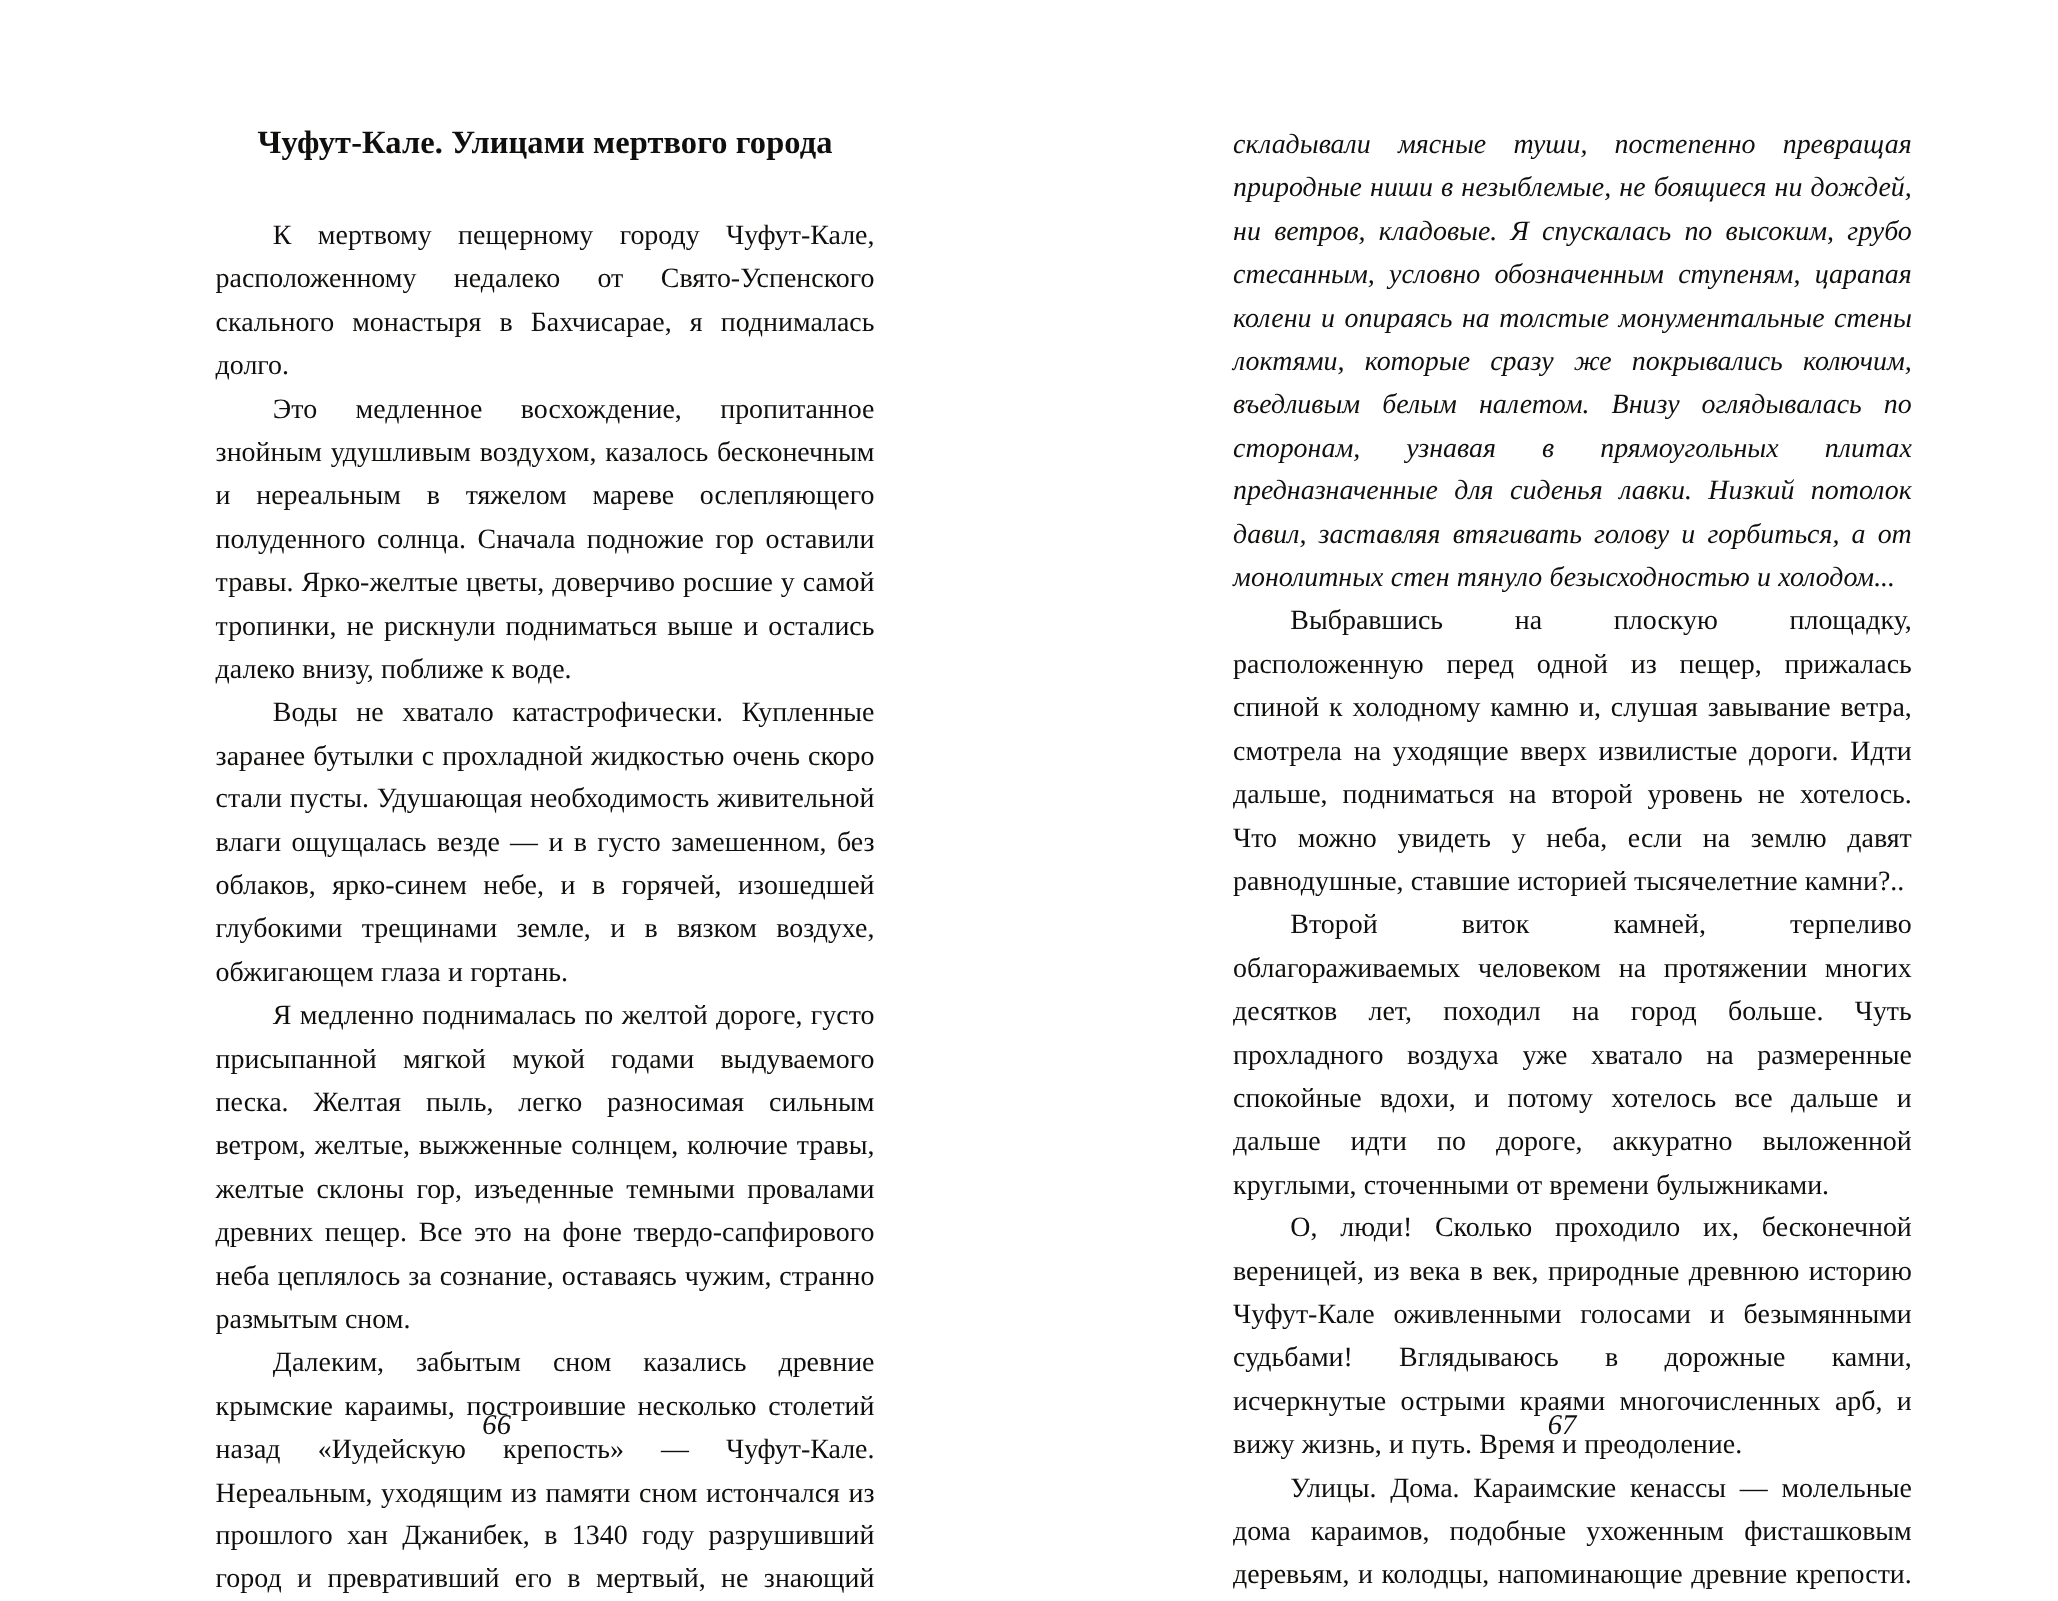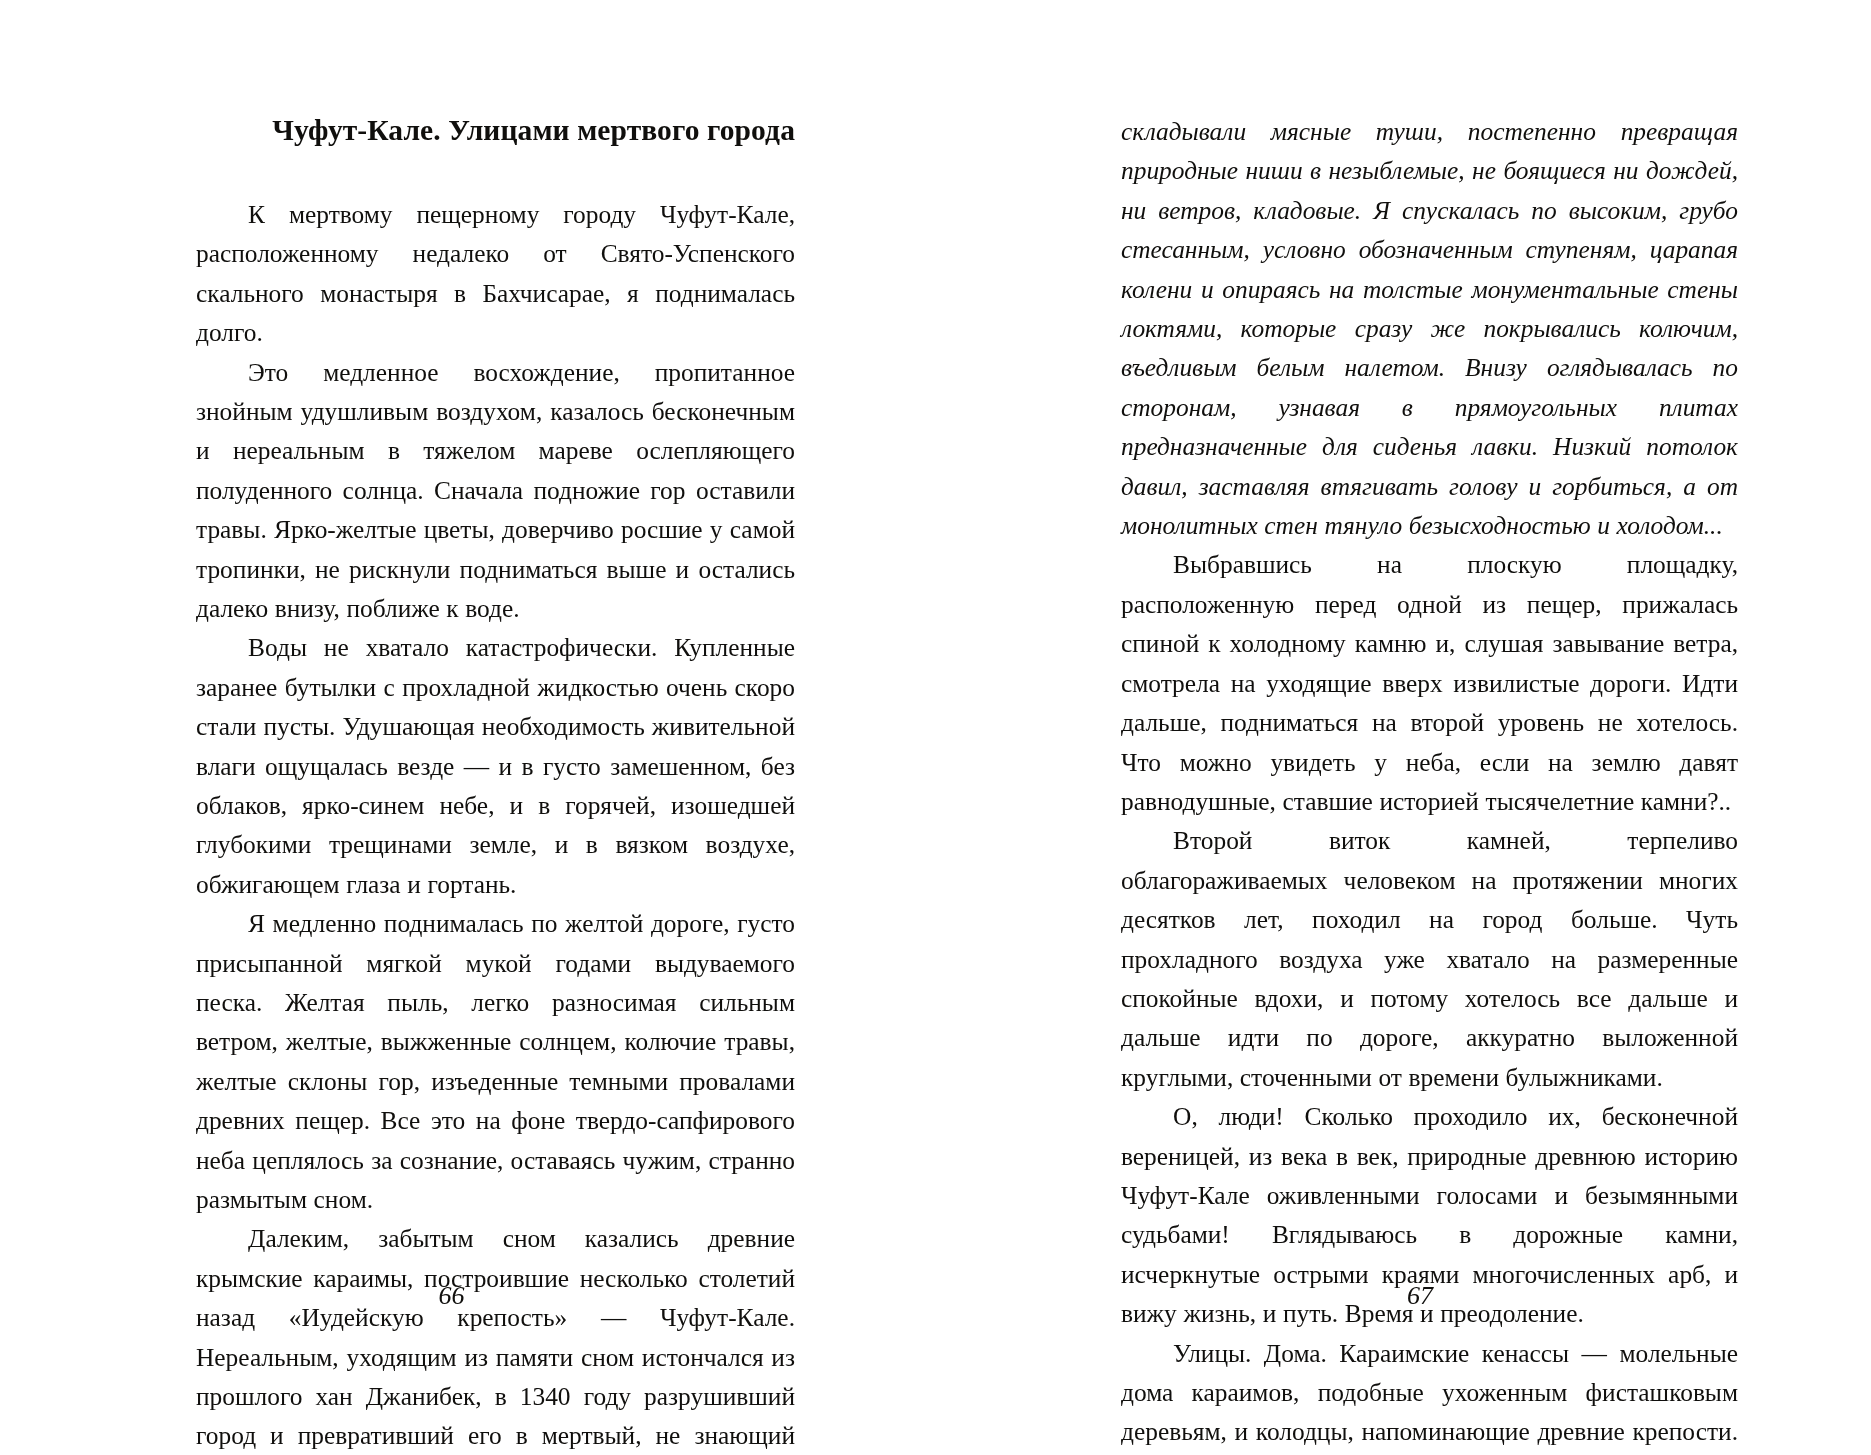--- a/index.html
+++ b/index.html
@@ -38,21 +38,21 @@
   .page-right {
     width: 936px;
     padding: 112px 133px 0 186px;
   }
   .chapter-heading {
     font-size: 29.5px;
     font-weight: bold;
     line-height: 1.25;
     letter-spacing: 0.1px;
     margin: 0 0 46px 0;
-    text-align: right;
+    text-align: center;
     white-space: nowrap;
   }
   .body-col {
     width: 100%;
   }
   .body-par {
     margin: 0;
     font-size: 25.4px;
     line-height: 39.4px;
     text-align: justify;

